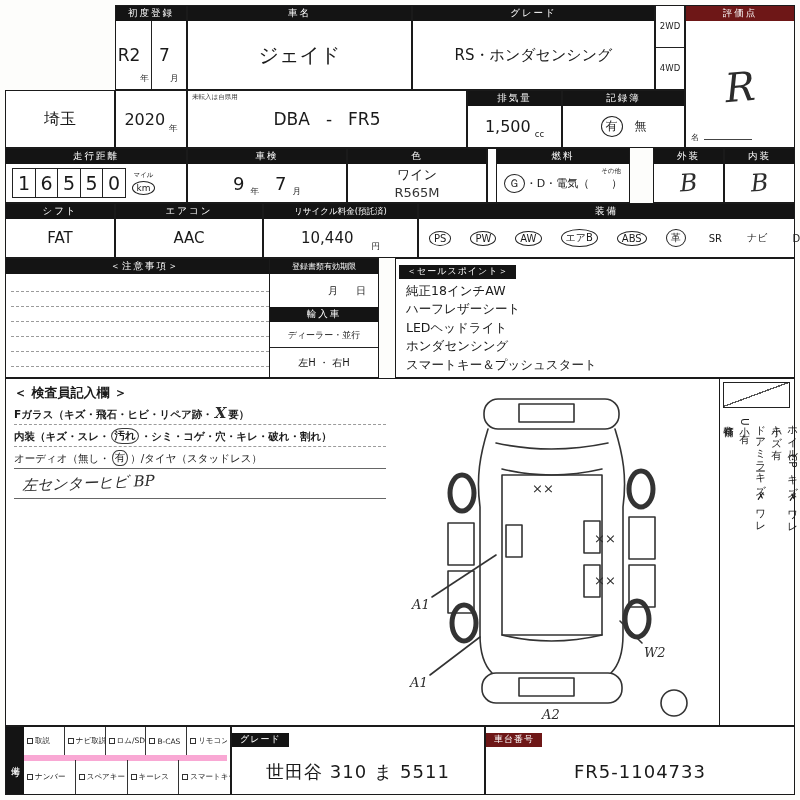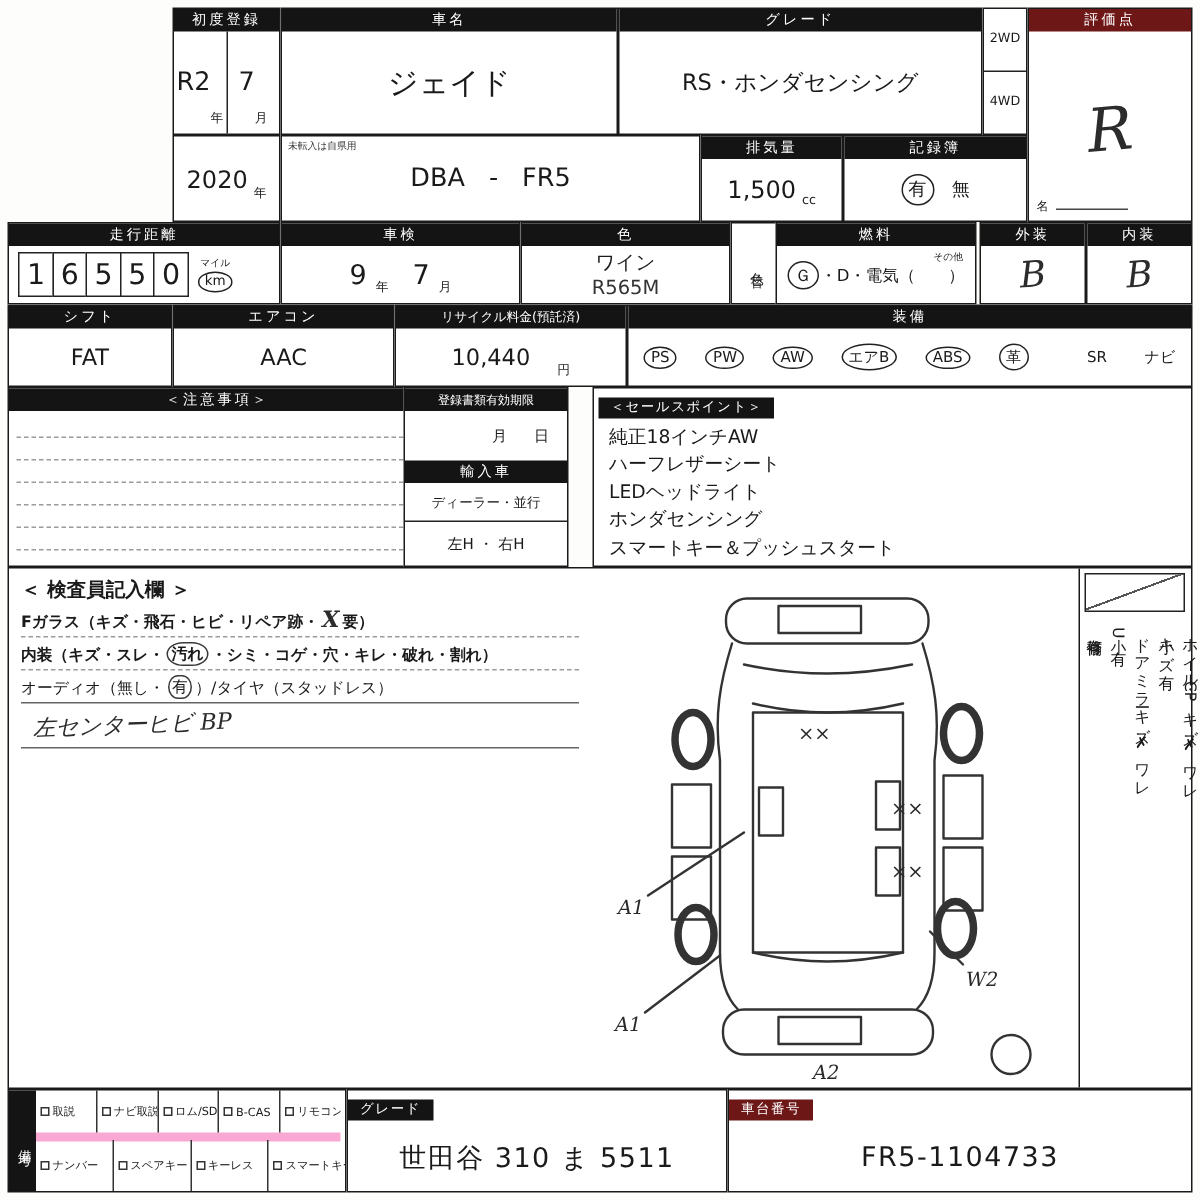--- a/index.html
+++ b/index.html
@@ -62,20 +62,23 @@
     <div style="height:50%;display:flex;align-items:center;justify-content:center;font-size:8.5px">4WD</div>
   </div>
 
   <div class="box" style="left:685px;top:5px;width:110px;height:143px">
     <div class="hdr red">評価点</div>
     <div class="hand" style="position:absolute;left:0;right:0;top:58px;text-align:center;font-size:40px;transform:rotate(-5deg)">R</div>
     <div style="position:absolute;left:5px;bottom:4px;font-size:8px">名</div>
     <div style="position:absolute;left:18px;bottom:7px;width:48px;border-bottom:1px solid #444"></div>
   </div>
 
+  <div class="box" style="left:5px;top:90px;width:110px;height:58px">
+    <div class="val noh" style="font-size:16px">埼玉</div>
+  </div>
 
   <div class="box" style="left:115px;top:90px;width:72px;height:58px">
     <div class="val noh">
       <span style="font-size:16px">2020</span>
       <span class="suffix" style="margin-bottom:12px">年</span>
     </div>
   </div>
 
   <div class="box" style="left:187px;top:90px;width:280px;height:58px">
     <div style="position:absolute;left:4px;top:2px;font-size:6.5px;color:#333">未転入は自県用</div>
@@ -132,21 +135,21 @@
     <div class="val" style="flex-direction:column;gap:1px">
       <span style="font-size:13px">ワイン</span>
       <span style="font-size:13px;color:#333">R565M</span>
     </div>
   </div>
 
   <div class="box" style="left:487px;top:148px;width:32px;height:55px">
     <div class="val noh" style="writing-mode:vertical-rl;text-orientation:upright;font-size:9px;letter-spacing:2px">色替</div>
   </div>
 
-  <div class="box" style="left:517px;top:148px;width:134px;height:55px">
+  <div class="box" style="left:496px;top:148px;width:134px;height:55px">
     <div class="hdr">燃料</div>
     <div style="position:absolute;right:8px;top:18px;font-size:6.5px">その他</div>
     <div class="val" style="gap:1px;font-size:11px">
       <span class="circ-print">Ｇ</span>
       <span>・D・電気（　　）</span>
     </div>
   </div>
 
   <div class="box" style="left:653px;top:148px;width:71px;height:55px">
     <div class="hdr">外装</div>
@@ -178,21 +181,21 @@
 
   <div class="box" style="left:418px;top:203px;width:377px;height:55px">
     <div class="hdr">装備</div>
     <div class="val" style="gap:19px;justify-content:flex-start;padding-left:10px">
       <span class="equip-item circ-print">PS</span>
       <span class="equip-item circ-print">PW</span>
       <span class="equip-item circ-print">AW</span>
       <span class="equip-item circ-print">エアB</span>
       <span class="equip-item circ-print">ABS</span>
       <span class="equip-item circ-print">革</span>
-      <span class="equip-item" style="margin-left:20px">SR</span>
+      <span class="equip-item" style="margin-left:4px">SR</span>
       <span class="equip-item" style="margin-left:6px">ナビ</span>
       <span class="equip-item" style="margin-left:6px">DTV</span>
     </div>
   </div>
 
   <div class="box" style="left:5px;top:258px;width:280px;height:120px">
     <div class="hdr">＜注意事項＞</div>
     <div style="position:absolute;left:5px;right:5px;top:18px">
       <div class="dashline" style="height:15px"></div>
       <div class="dashline" style="height:15px"></div>

